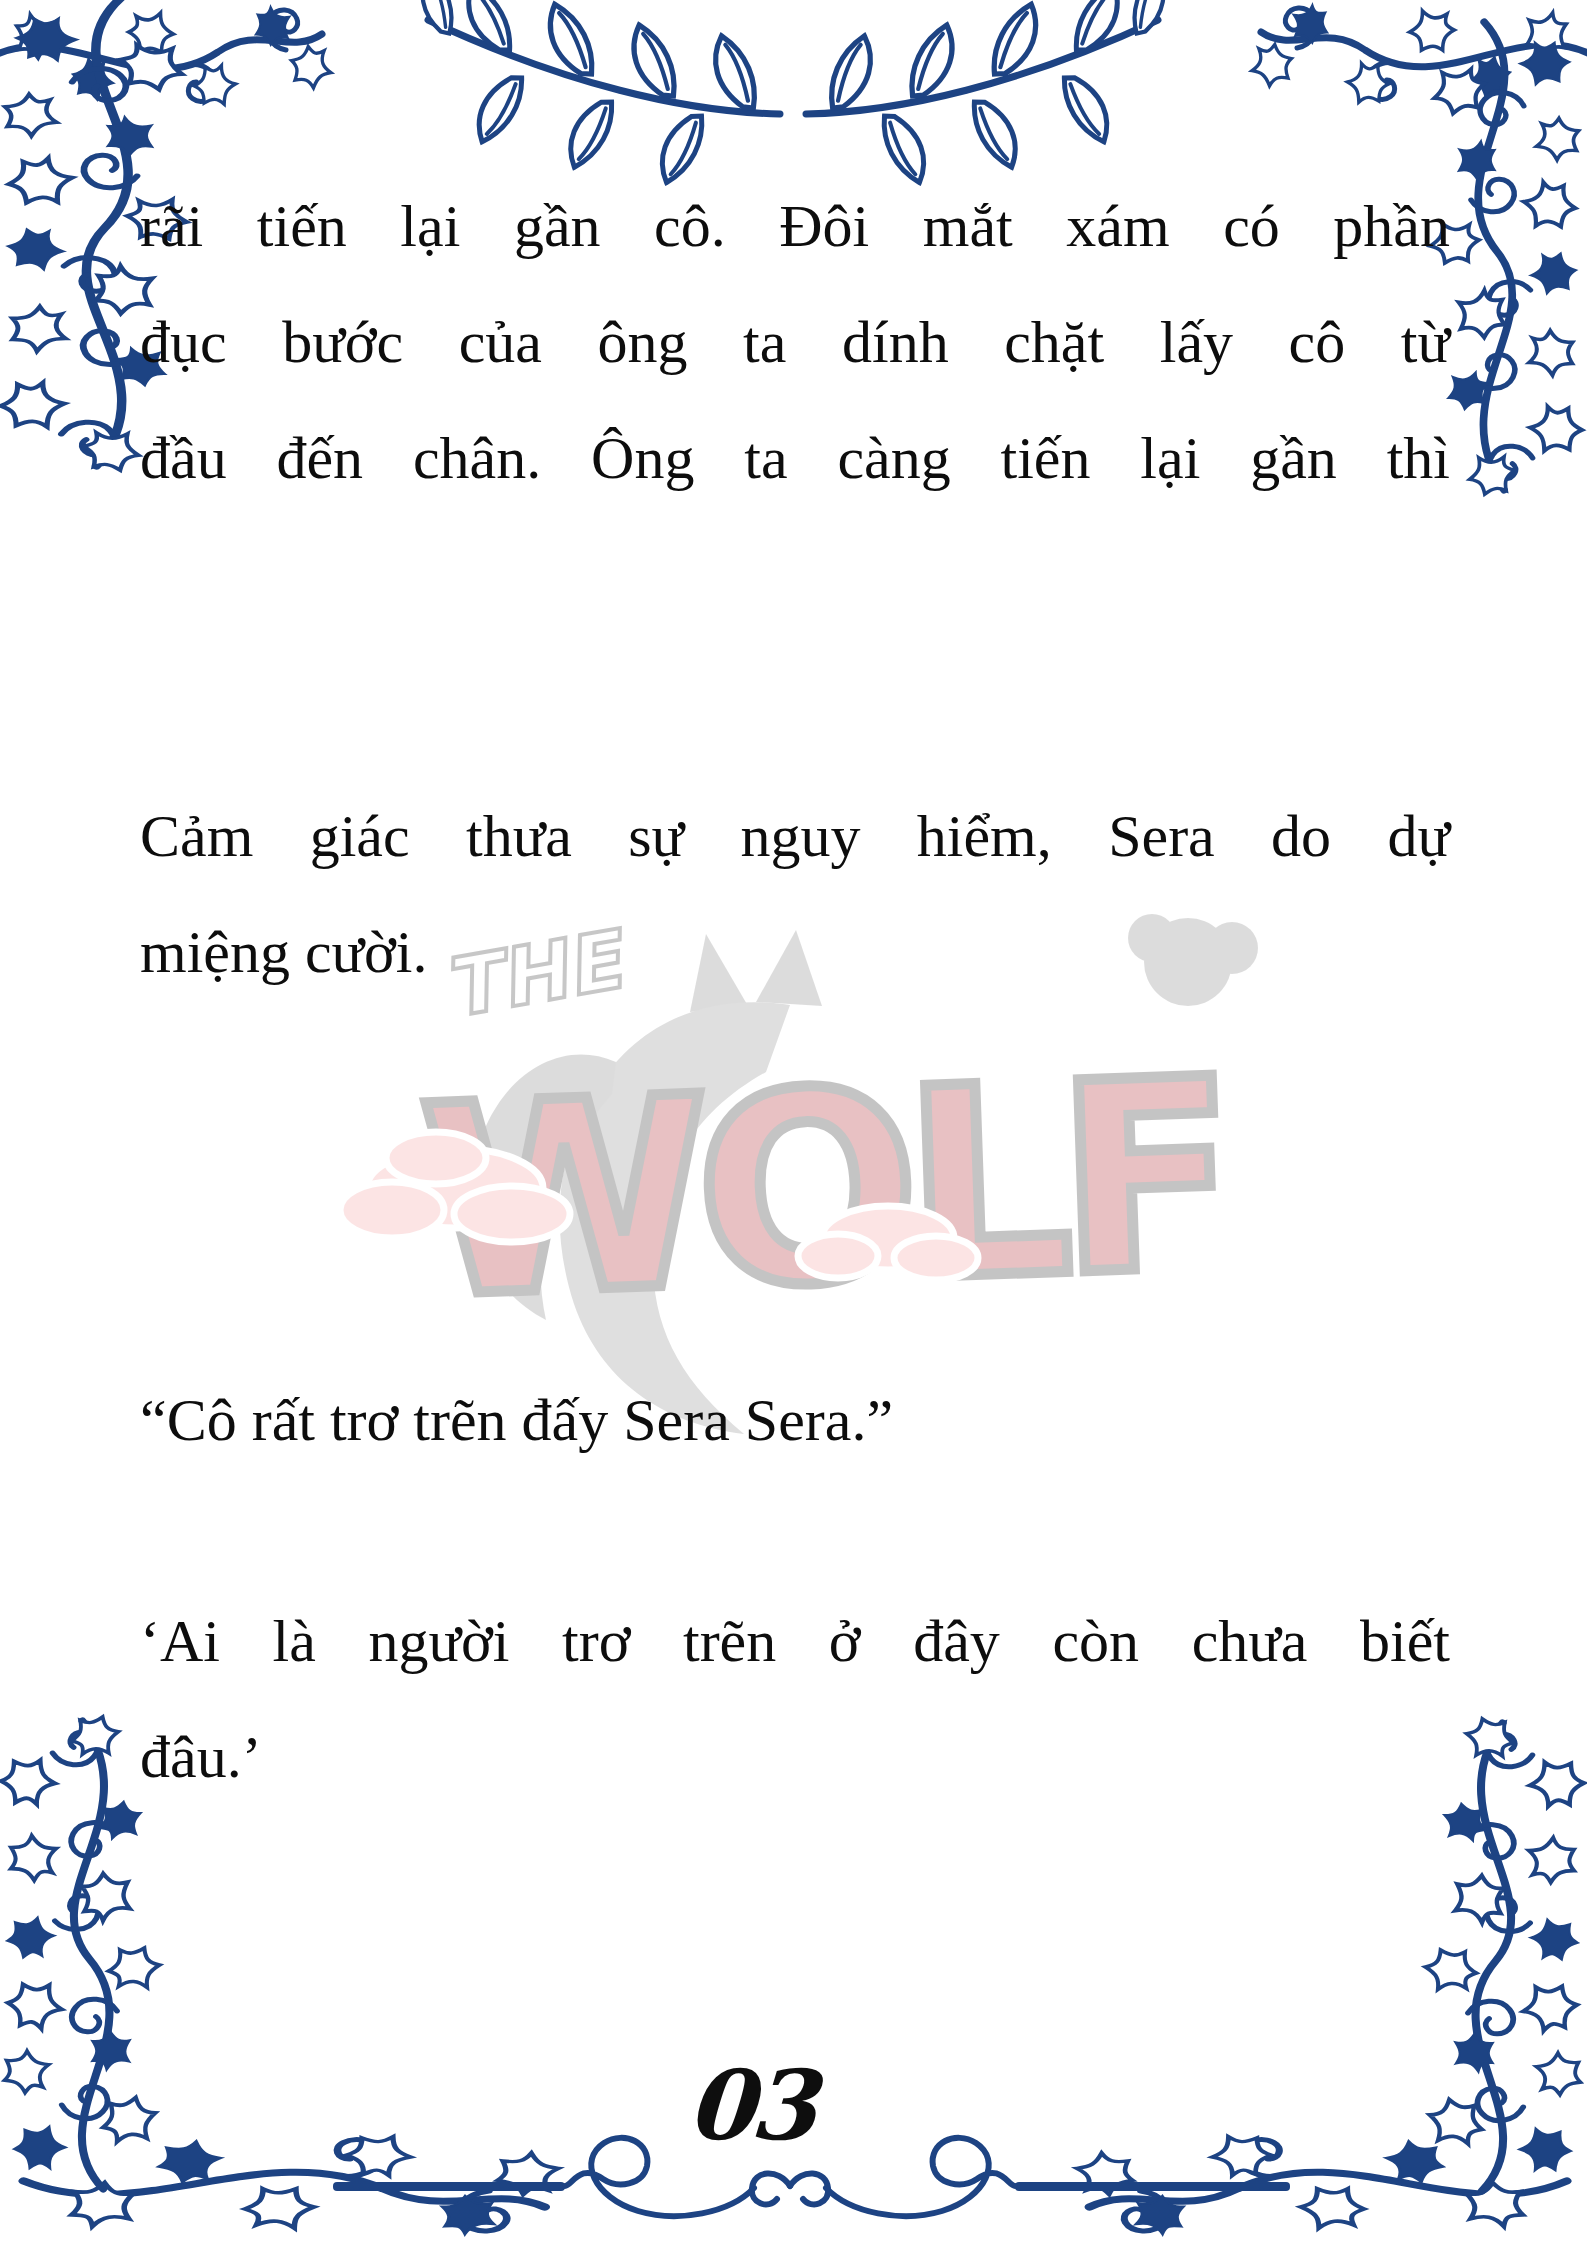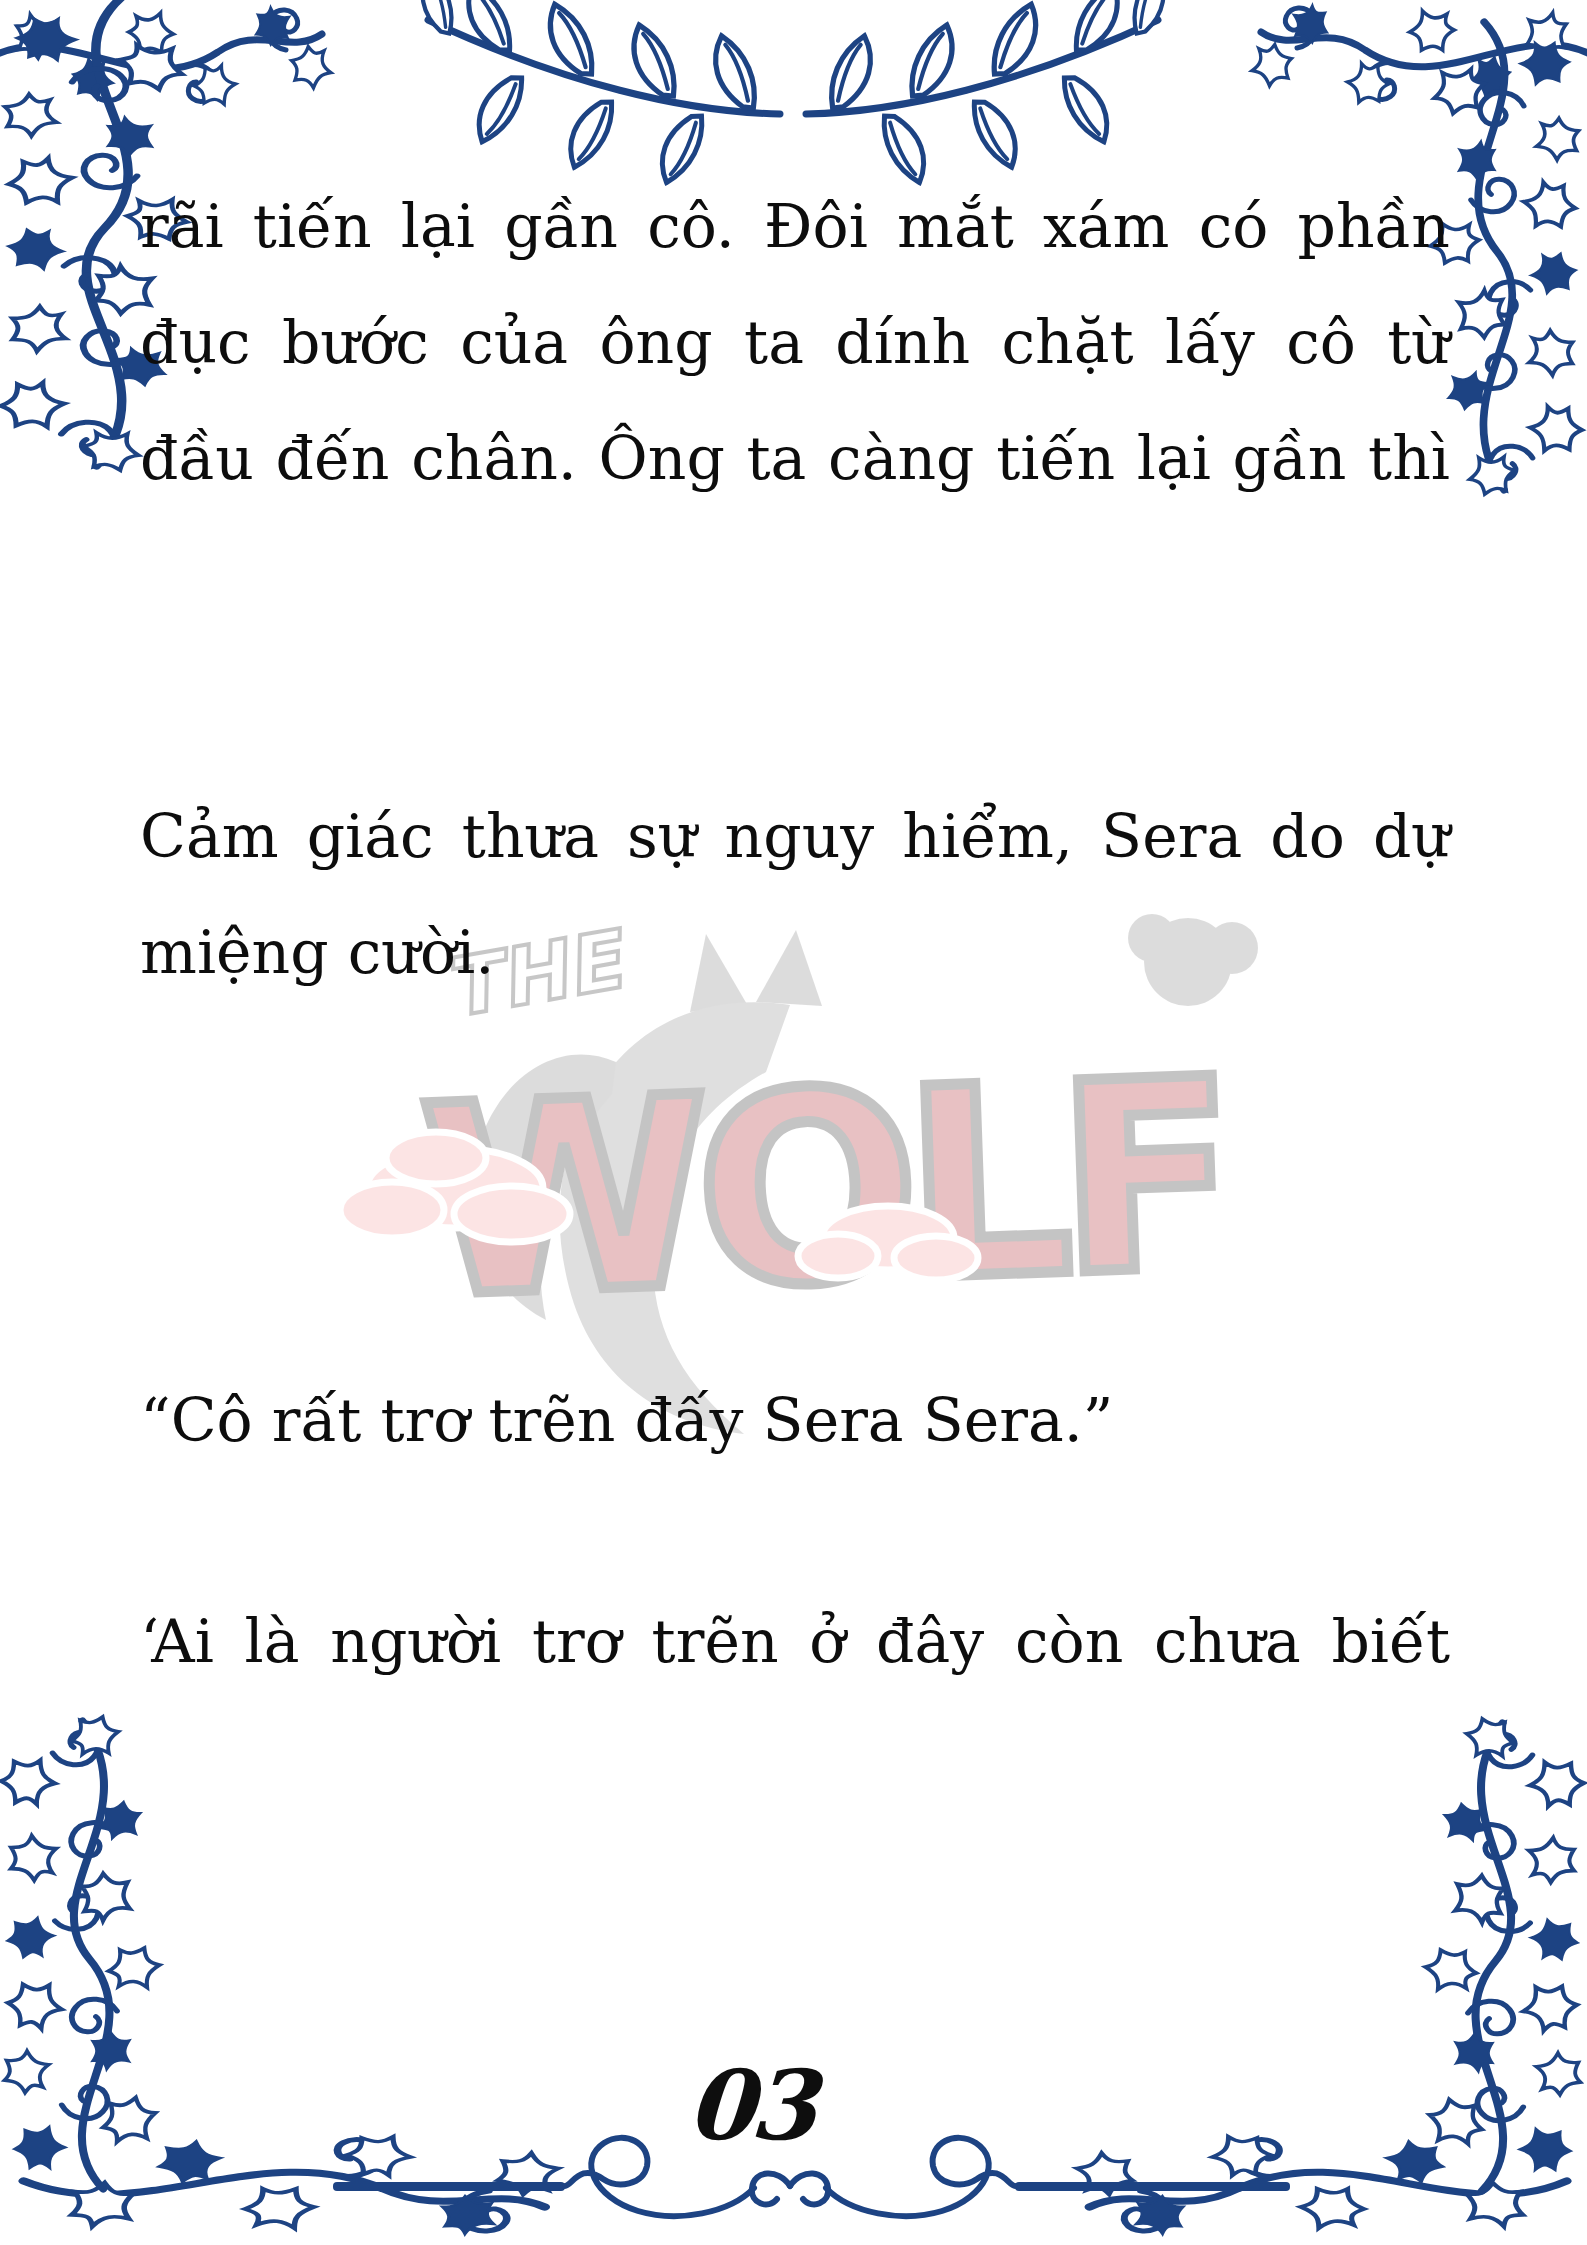--- a/index.html
+++ b/index.html
@@ -20,21 +20,21 @@
   .lf.s{fill:#1d4383;stroke-width:1.5;}
   .lleaf{fill:#ffffff;stroke:#1d4383;stroke-width:5;}
   .lvein{fill:none;stroke:#1d4383;stroke-width:4;stroke-linecap:round;}
   .divline{fill:#1d4383;}
   .scroll{fill:none;stroke:#1d4383;stroke-width:6;stroke-linecap:round;}
   
   .wm{position:absolute;left:0;top:0;width:1587px;height:2245px;pointer-events:none;}
   
   .textcol{
     position:absolute;left:140px;width:1310px;top:0;height:2245px;
-    color:#0d0d0d;font-size:60px;
+    color:#0d0d0d;font-size:60px;font-family:Liberation Serif, serif;
   }
   .para{position:absolute;left:0;width:1310px;}
   .line{height:116px;line-height:116px;text-align:justify;text-align-last:left;}
   .line.full{text-align-last:justify;}
   
   .pagenum{
     position:absolute;left:0;right:0;top:2058px;
     text-align:center;
     font-family:"DejaVu Serif","Liberation Serif",serif;
     font-weight:bold;font-style:italic;
@@ -180,18 +180,19 @@
       </div>
     <div class="para" style="top:778px">
         <div class="line full">Cảm giác thưa sự nguy hiểm, Sera do dự</div>
         <div class="line">miệng cười.</div>
       </div>
     <div class="para" style="top:1362px">
         <div class="line">“Cô rất trơ trẽn đấy Sera Sera.”</div>
       </div>
     <div class="para" style="top:1583px">
         <div class="line full">‘Ai là người trơ trẽn ở đây còn chưa biết</div>
+        <div class="line">đâu.’</div>
       </div>
   </div>
 
   <div class="pagenum">03</div>
 
 </div>
 
 </body></html>

